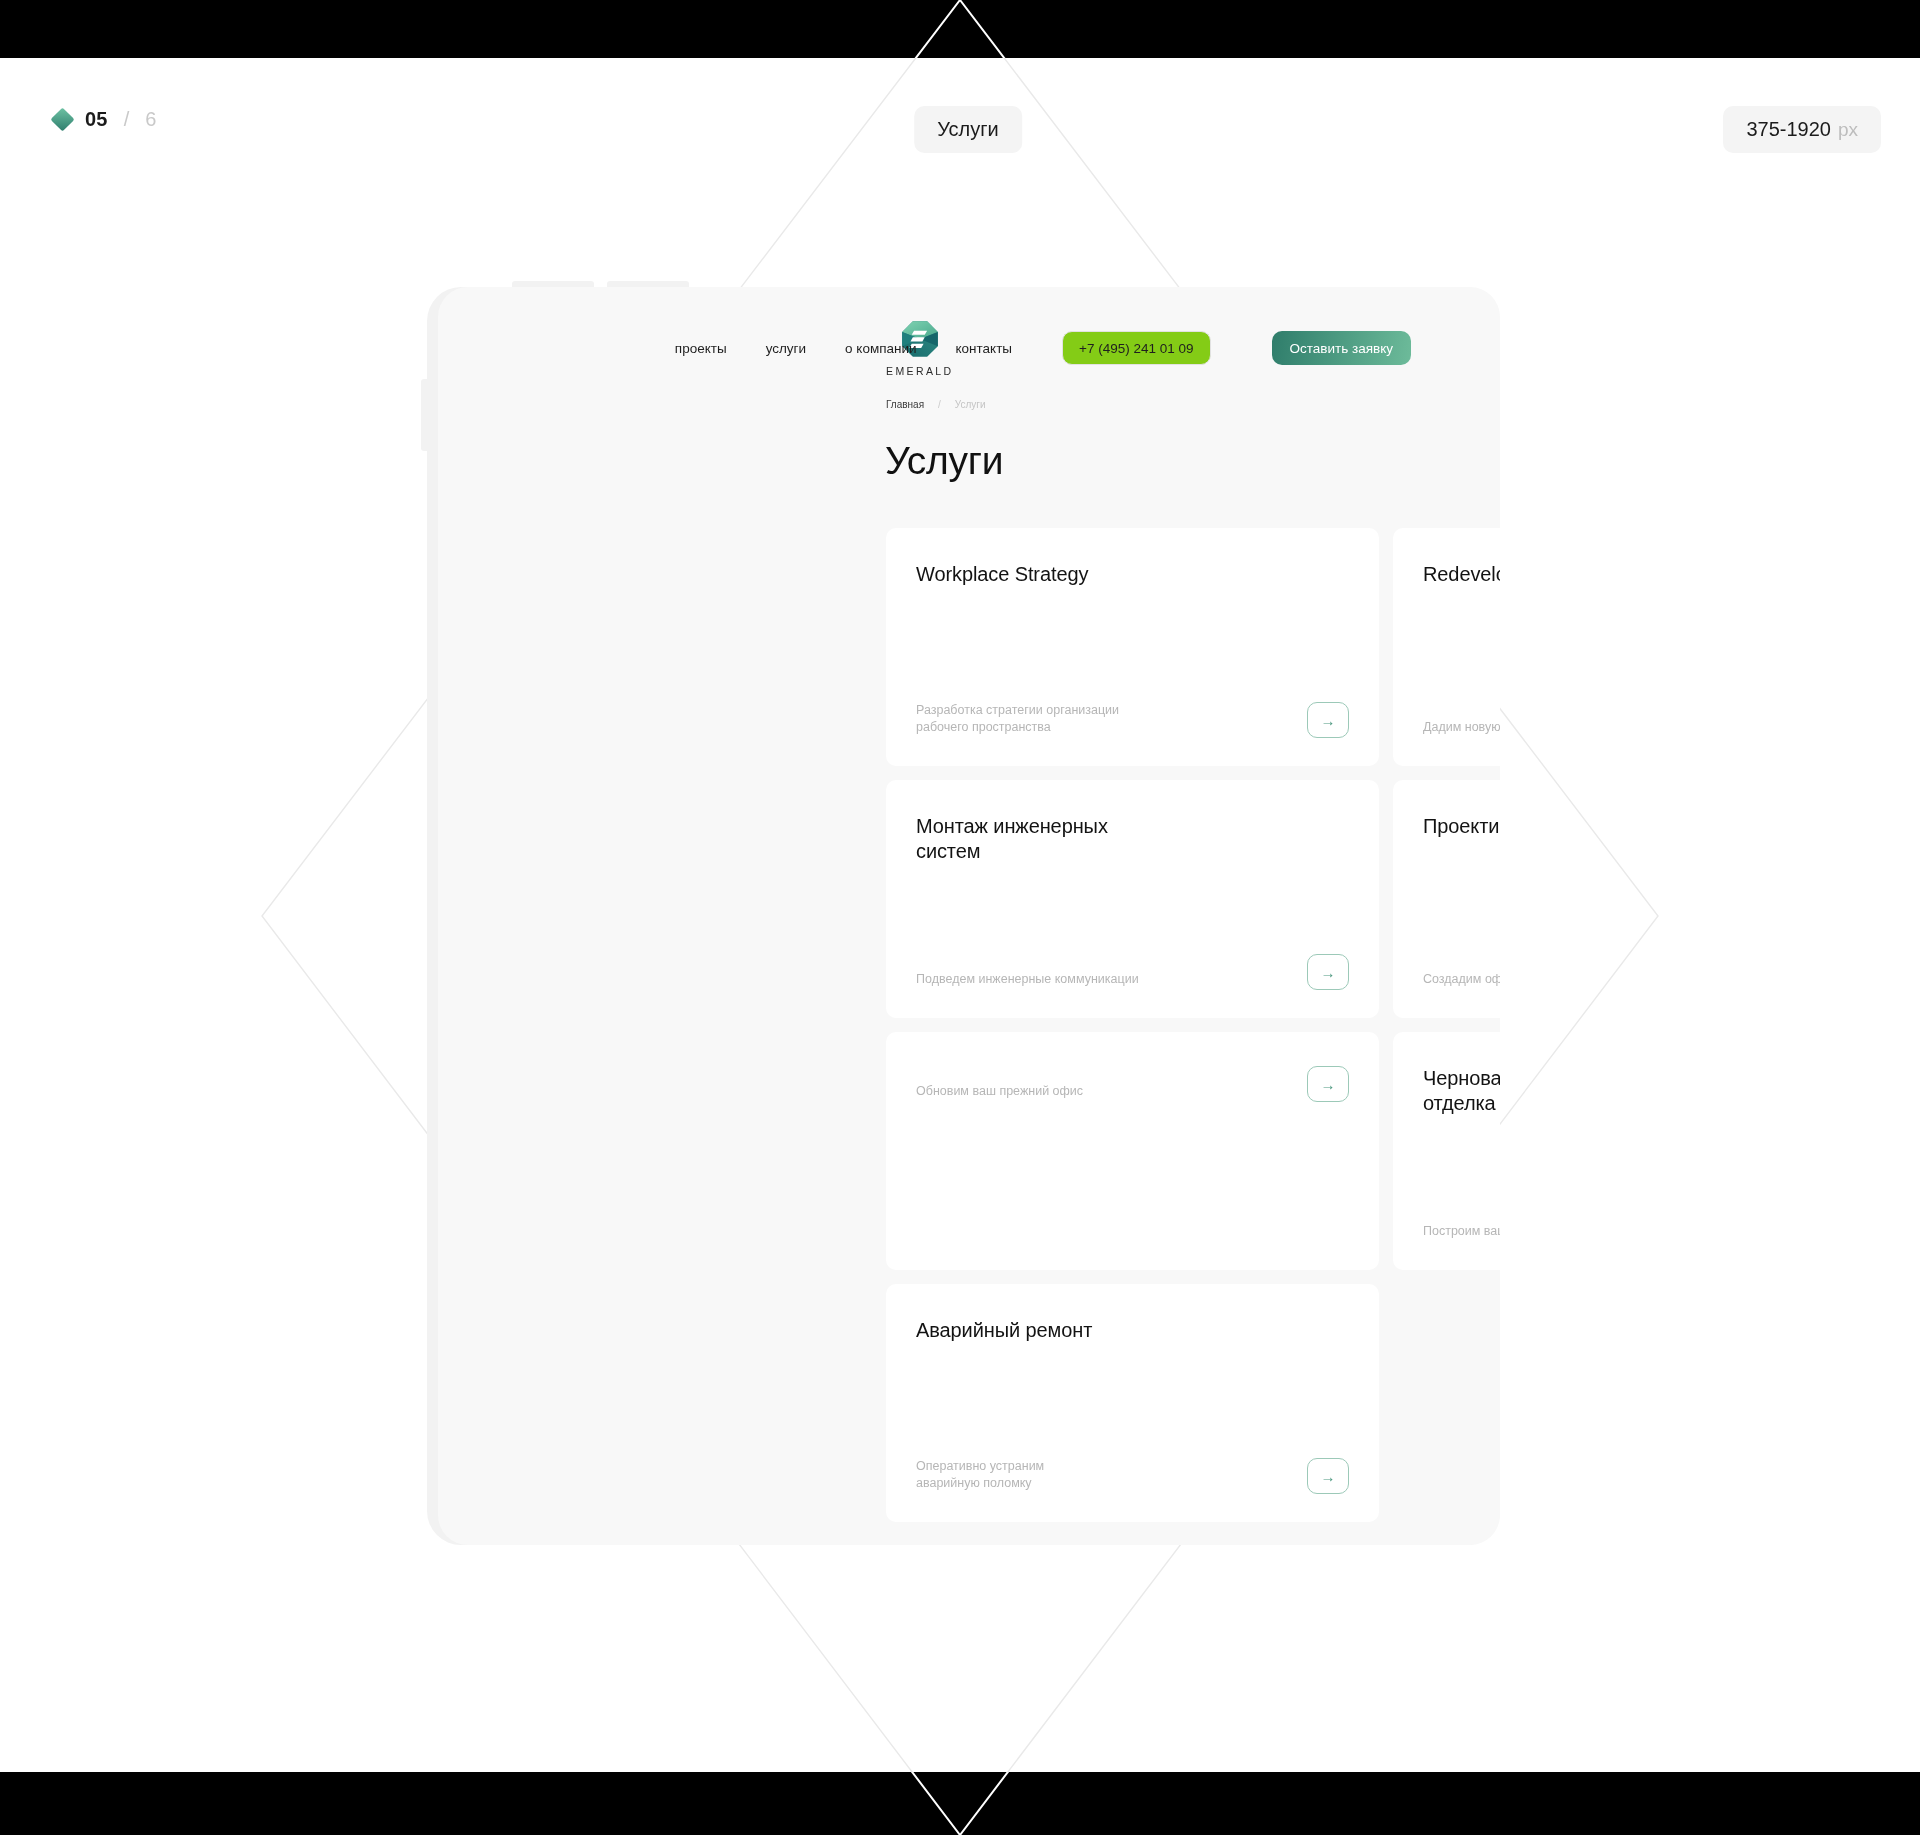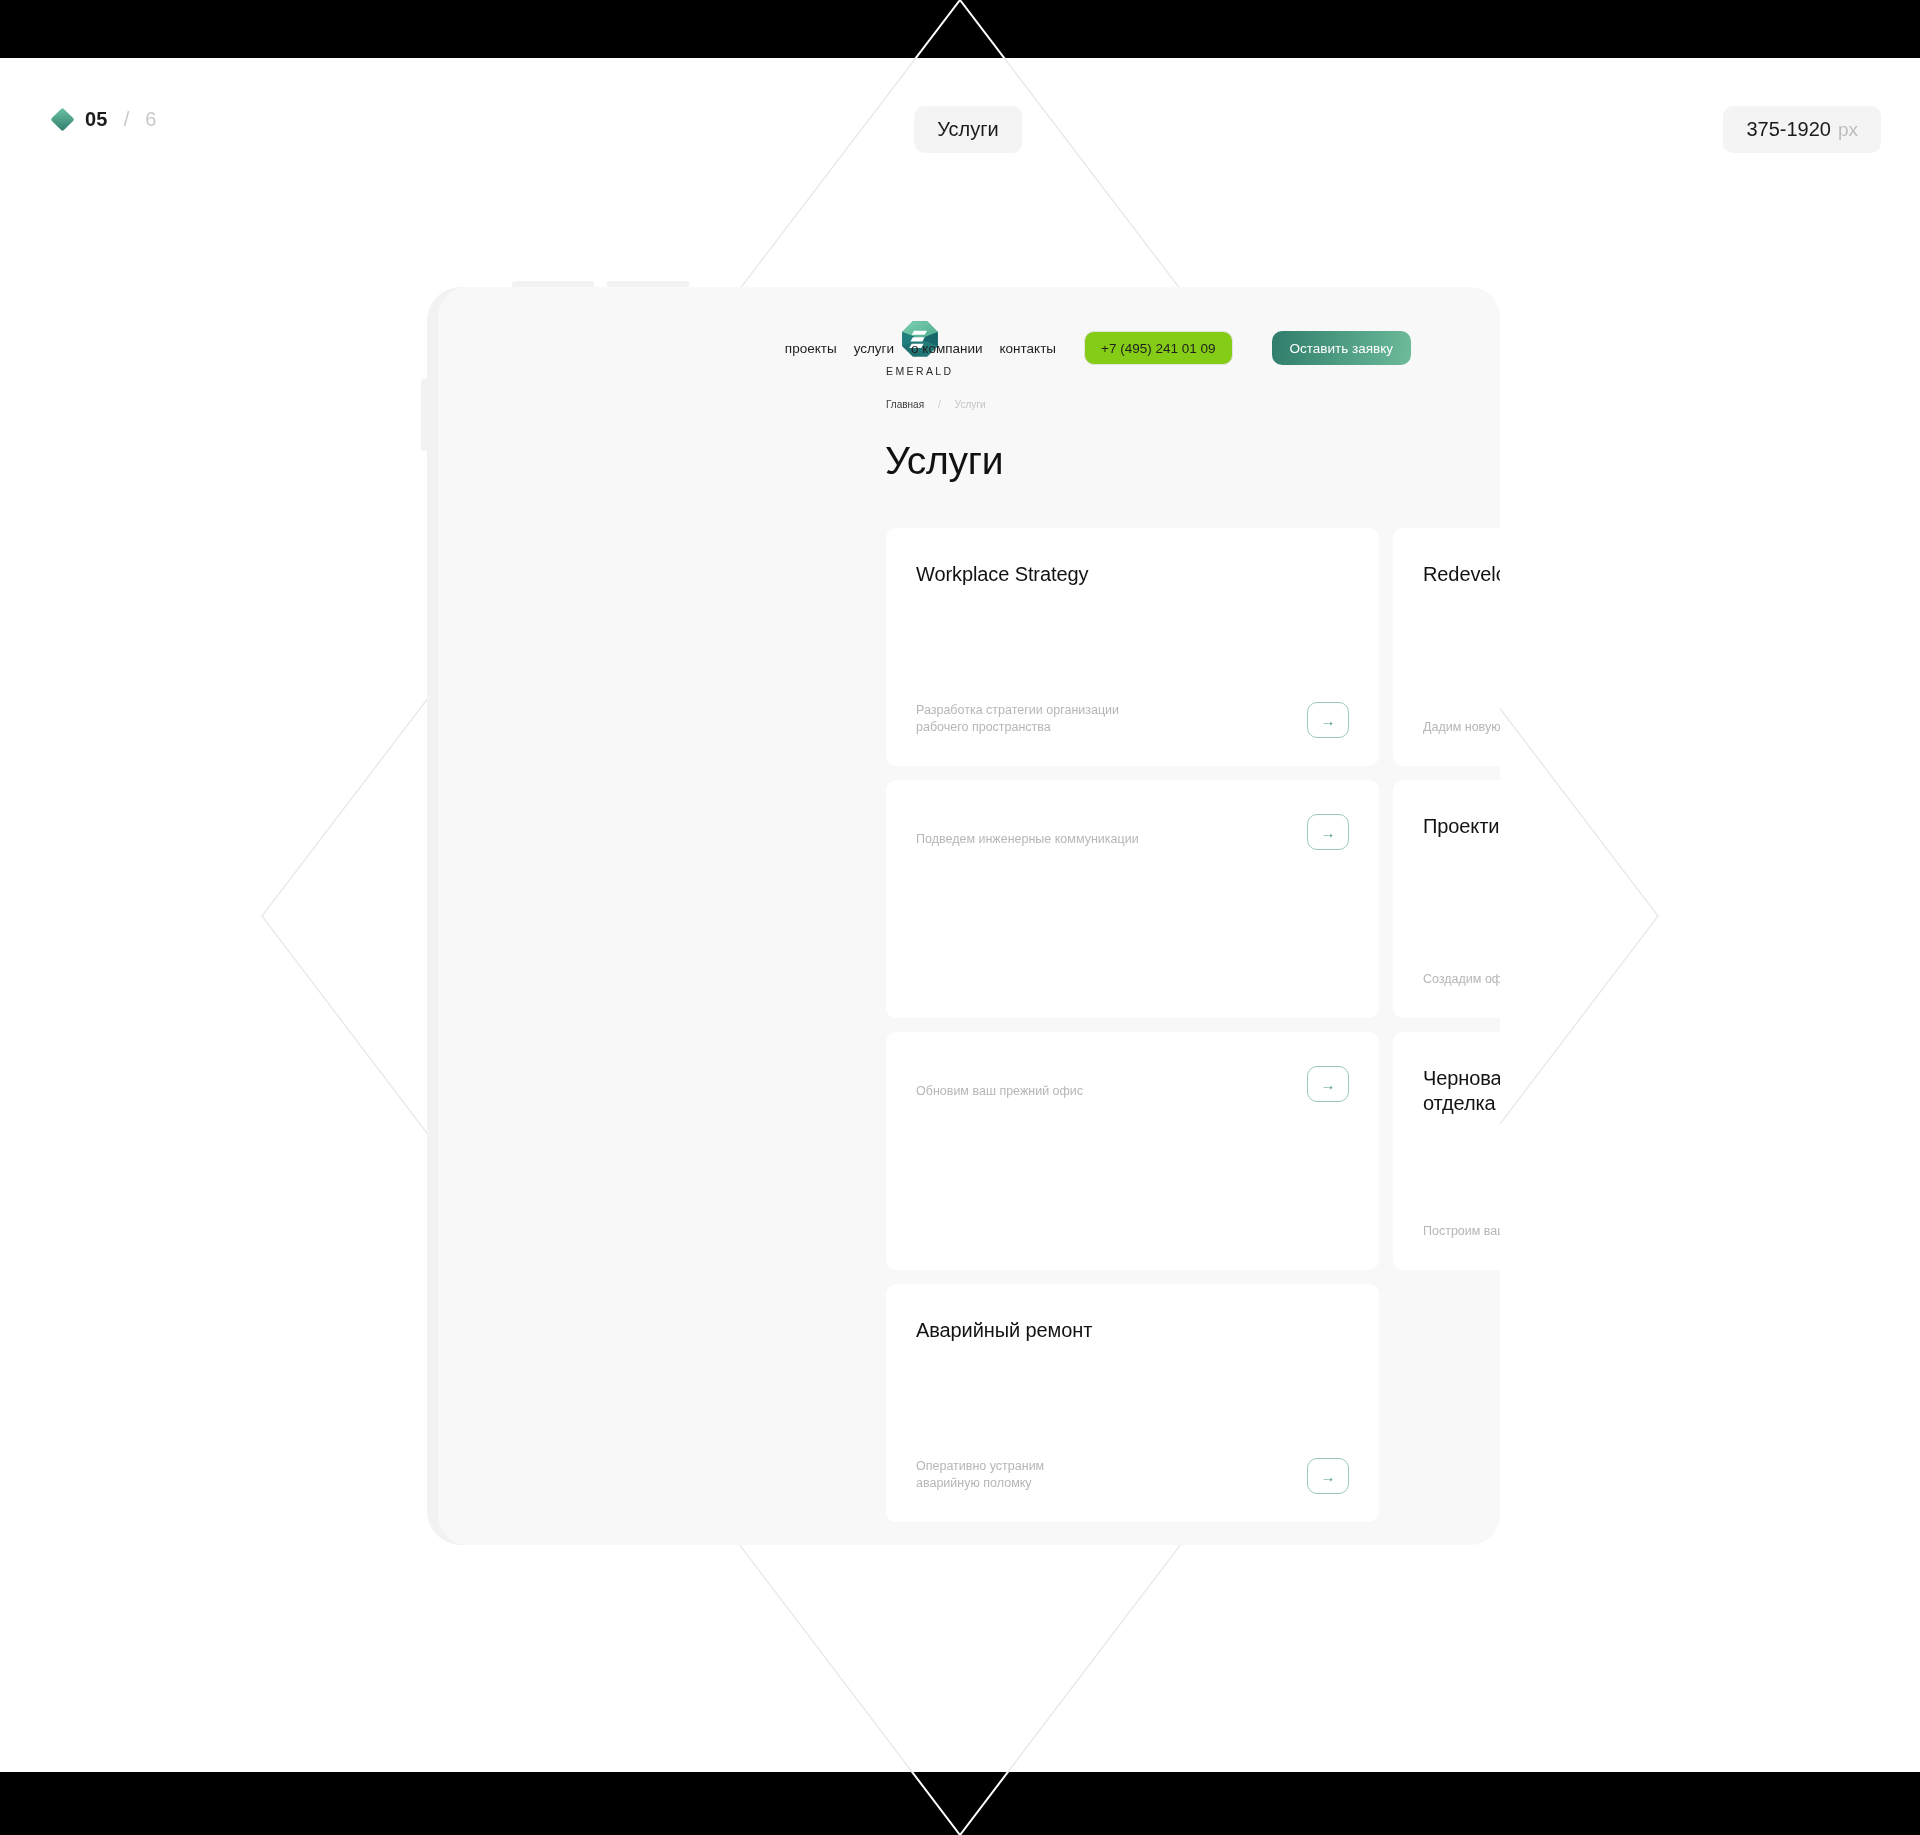--- a/index.html
+++ b/index.html
@@ -149,21 +149,21 @@
     letter-spacing: 2.4px;
     color: #2a2a2a;
   }
 
   .nav {
     position: absolute;
     right: 89px;
     top: 44px;
     display: flex;
     align-items: center;
-    gap: 17px;
+    gap: 39px;
   }
   .nav a {
     font-size: 13.5px;
     color: #1f1f1f;
     text-decoration: none;
     white-space: nowrap;
   }
   .phone-btn {
     margin-left: 11px;
     border: 1px solid #e2e2e2;
@@ -348,20 +348,22 @@
 
         <div class="card">
           <div class="card-title">Redevelopment</div>
           <div class="card-foot">
             <div class="card-sub">Дадим новую жизнь старому зданию</div>
 
           </div>
         </div>
 
         <div class="card">
+          <div class="card-title">Монтаж инженерных
+систем</div>
           <div class="card-foot">
             <div class="card-sub">Подведем инженерные коммуникации</div>
             <div class="arrow-btn">→</div>
           </div>
         </div>
 
         <div class="card">
           <div class="card-title">Проектирование и дизайн</div>
           <div class="card-foot">
             <div class="card-sub">Создадим офис мечты</div>

